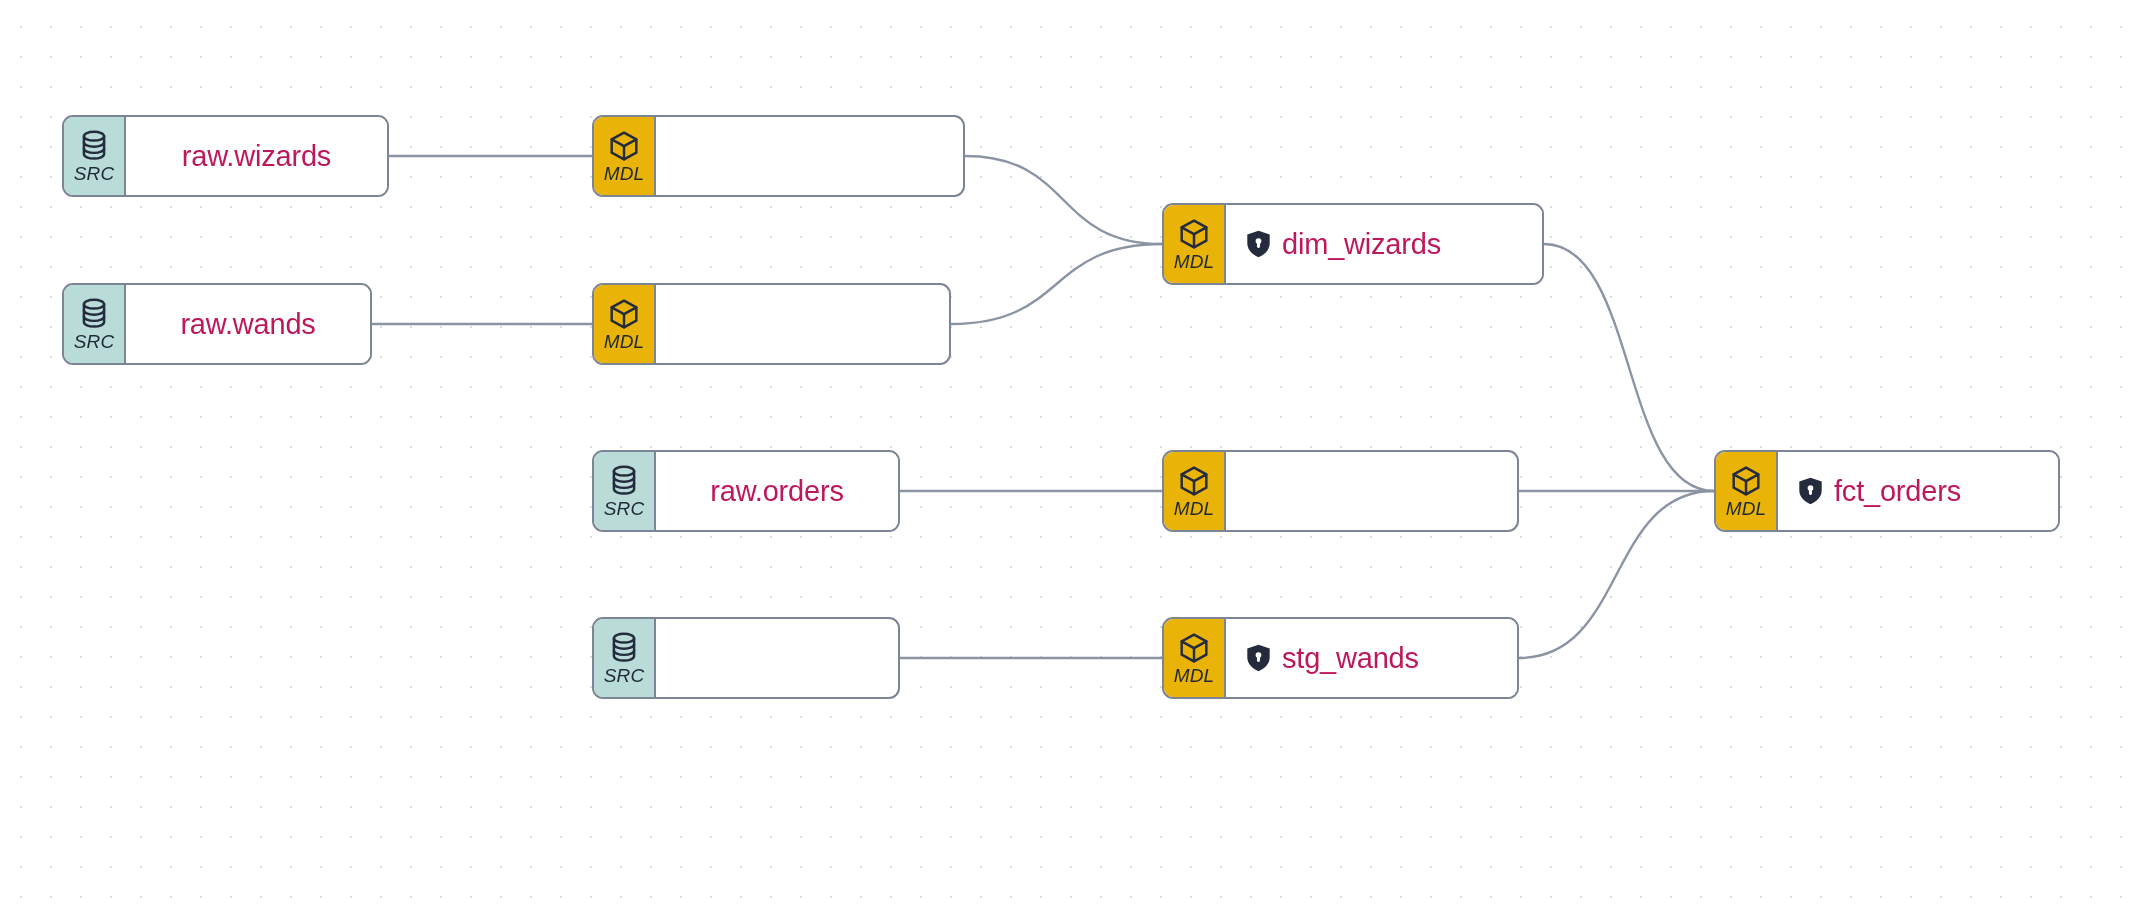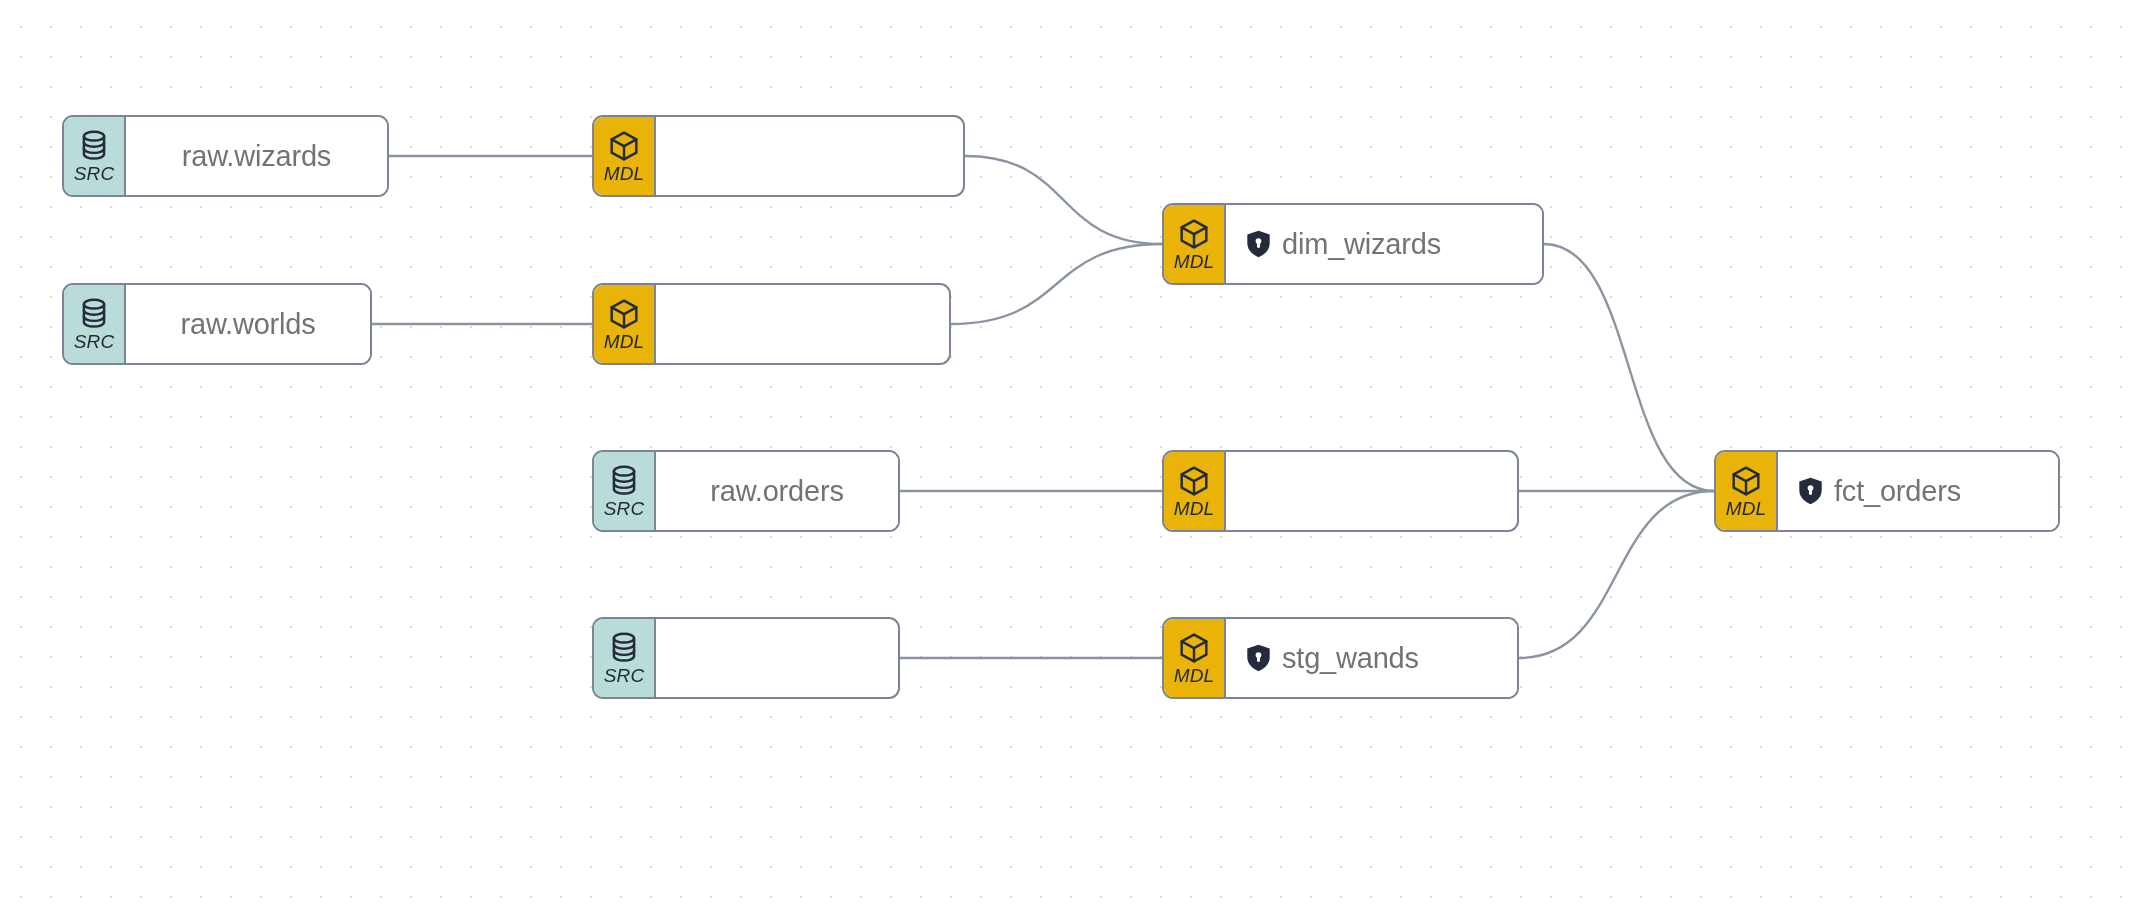--- a/index.html
+++ b/index.html
@@ -31,21 +31,21 @@
   .badge .blabel{
     font-size:19px;font-weight:400;color:#1f2937;letter-spacing:.2px;
     line-height:1;margin-top:1px;font-style:italic;
   }
   .body{
     flex:1 1 auto;display:flex;align-items:center;
     padding:0 20px;gap:11px;background:#ffffff;
   }
   .body.centered{justify-content:center;}
   .nlabel{
-    font-size:29px;color:#737373;white-space:nowrap;line-height:1;
+    font-size:29px;color:#be185d;white-space:nowrap;line-height:1;
     letter-spacing:-.2px;
   }
   .shield{display:block;flex:0 0 auto;line-height:0;}
 </style>
 </head>
 <body>
 
 <div id="canvas">
   <svg id="edges" viewBox="0 0 2148 904" xmlns="http://www.w3.org/2000/svg">
       <path d="M389,156 C500.65,156 480.35,156 592,156" fill="none" stroke="#8b94a3" stroke-width="2.4" stroke-linecap="round"></path>
@@ -77,21 +77,21 @@
         <div class="badge src">
           <span class="gl"><svg width="30" height="32" viewBox="0 0 24 26" fill="none" stroke="#242b3d" stroke-width="2" stroke-linecap="round">
               <ellipse cx="12" cy="5" rx="8.2" ry="3.6"></ellipse>
               <path d="M3.8 5v14.6c0 2 3.7 3.6 8.2 3.6s8.2-1.6 8.2-3.6V5"></path>
               <path d="M3.8 10.0c0 2 3.7 3.6 8.2 3.6s8.2-1.6 8.2-3.6"></path>
               <path d="M3.8 15.0c0 2 3.7 3.6 8.2 3.6s8.2-1.6 8.2-3.6"></path>
             </svg></span>
           <span class="blabel">SRC</span>
         </div>
         <div class="body centered">
-          <span class="nlabel">raw.worlds</span>
+          <span class="nlabel">raw.wands</span>
         </div>
       </div>
       <div class="node" style="left: 592px; top: 450px; width: 308px; height: 82px;">
         <div class="badge src">
           <span class="gl"><svg width="30" height="32" viewBox="0 0 24 26" fill="none" stroke="#242b3d" stroke-width="2" stroke-linecap="round">
               <ellipse cx="12" cy="5" rx="8.2" ry="3.6"></ellipse>
               <path d="M3.8 5v14.6c0 2 3.7 3.6 8.2 3.6s8.2-1.6 8.2-3.6V5"></path>
               <path d="M3.8 10.0c0 2 3.7 3.6 8.2 3.6s8.2-1.6 8.2-3.6"></path>
               <path d="M3.8 15.0c0 2 3.7 3.6 8.2 3.6s8.2-1.6 8.2-3.6"></path>
             </svg></span>

